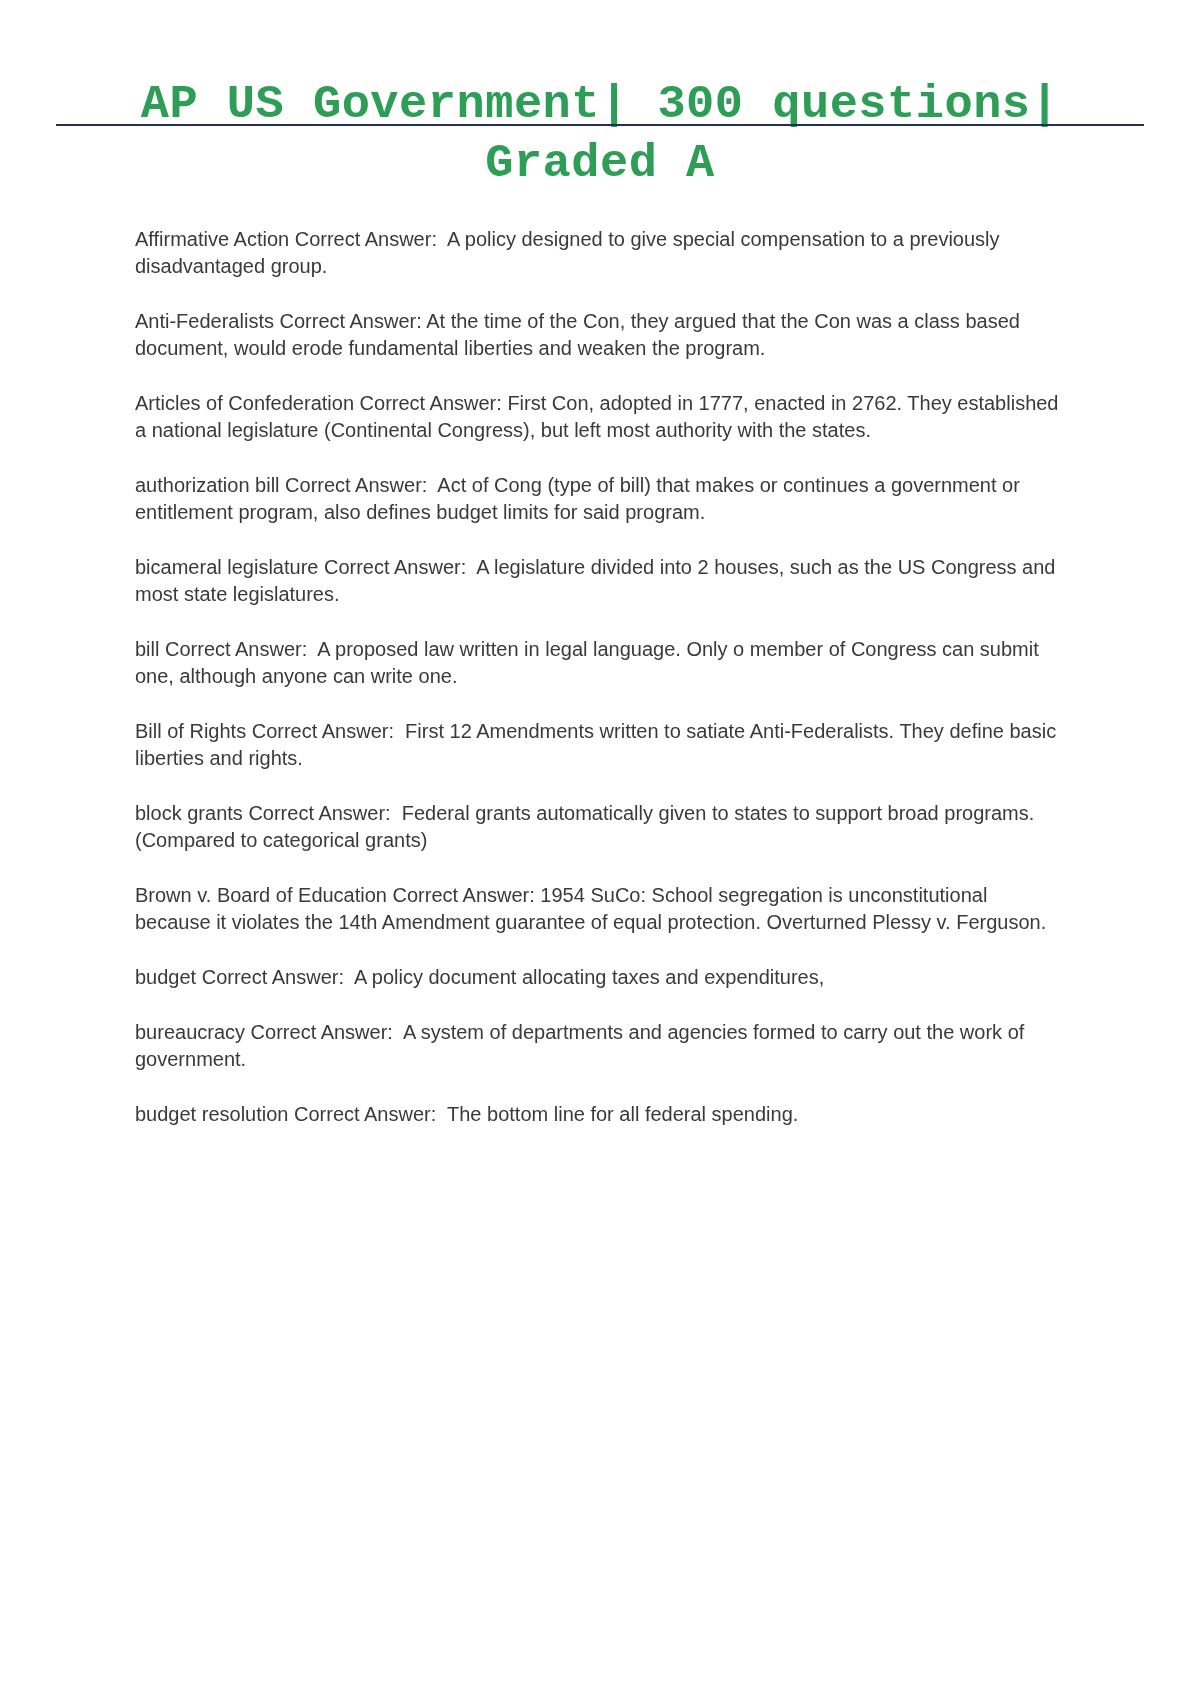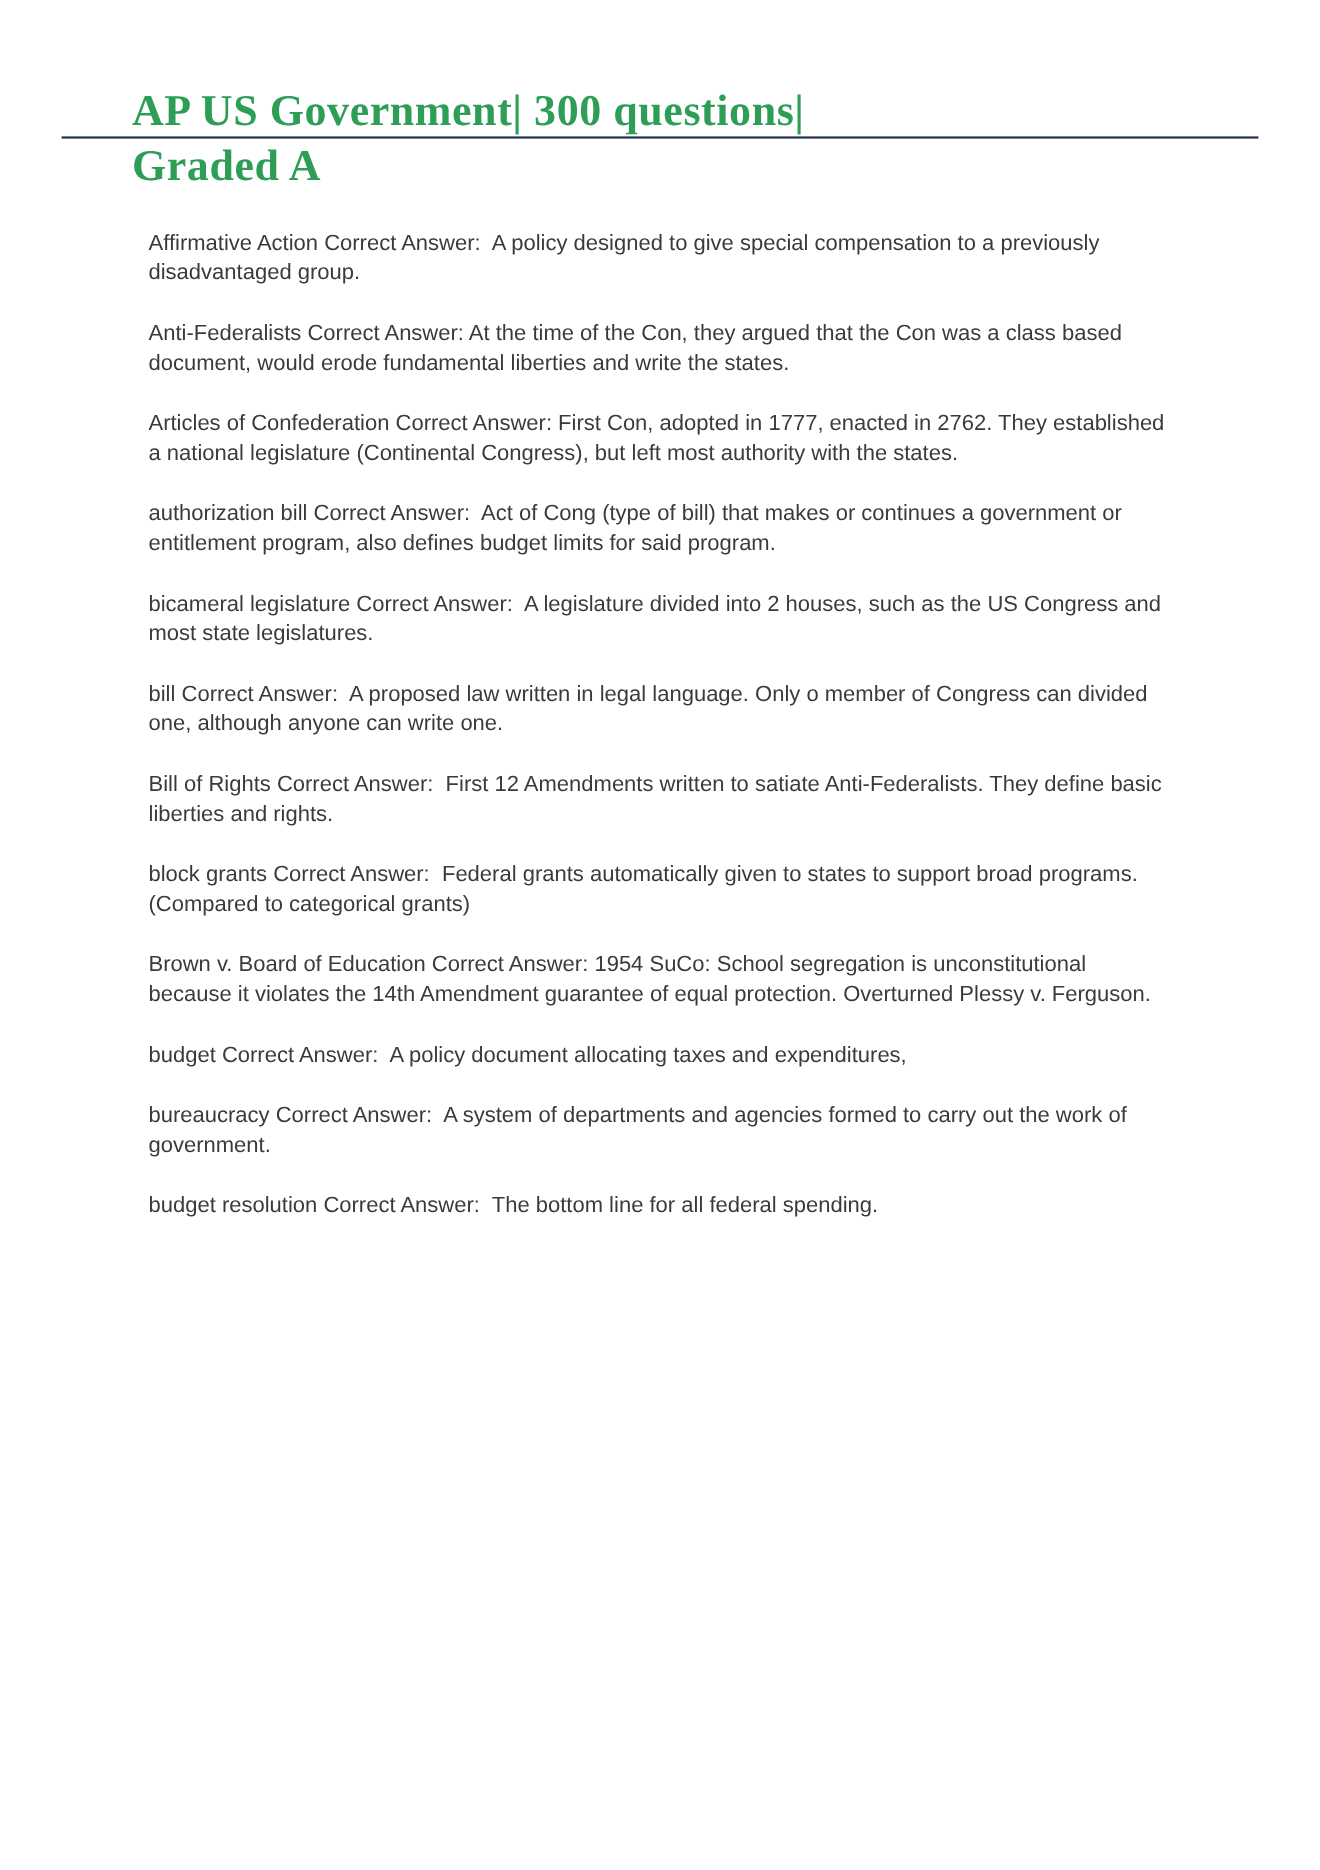--- a/index.html
+++ b/index.html
@@ -27,24 +27,24 @@
   .rule {
     position: absolute;
     left: 56px;
     right: 56px;
     height: 2px;
     background: var(--rule);
   }
   .rule.top { top: 48px; }
   .doc-title {
     margin: 76px 120px 0 120px;
-    text-align: left;
-    font-family: Liberation Serif, serif;
+    text-align: center;
+    font-family: Liberation Mono, monospace;
     font-weight: 700;
-    font-size: 40px;
+    font-size: 47px;
     line-height: 1.25;
     color: var(--accent);
     letter-spacing: 0.5px;
   }
   .content {
     margin: 32px 135px 0 135px;
     max-width: 932px;
   }
   .entry {
     font-size: 20px;
@@ -61,25 +61,25 @@
 
   <div class="rule top"></div>
 
   <h1 class="doc-title">
     <div>AP US Government| 300 questions|</div>
     <div>Graded A</div>
   </h1>
 
   <div class="content">
       <p class="entry">Affirmative Action Correct Answer:  A policy designed to give special compensation to a previously disadvantaged group.</p>
-      <p class="entry">Anti-Federalists Correct Answer: At the time of the Con, they argued that the Con was a class based document, would erode fundamental liberties and write the states.</p>
+      <p class="entry">Anti-Federalists Correct Answer: At the time of the Con, they argued that the Con was a class based document, would erode fundamental liberties and weaken the program.</p>
       <p class="entry">Articles of Confederation Correct Answer: First Con, adopted in 1777, enacted in 2762. They established a national legislature (Continental Congress), but left most authority with the states.</p>
       <p class="entry">authorization bill Correct Answer:  Act of Cong (type of bill) that makes or continues a government or entitlement program, also defines budget limits for said program.</p>
       <p class="entry">bicameral legislature Correct Answer:  A legislature divided into 2 houses, such as the US Congress and most state legislatures.</p>
-      <p class="entry">bill Correct Answer:  A proposed law written in legal language. Only o member of Congress can divided one, although anyone can write one.</p>
+      <p class="entry">bill Correct Answer:  A proposed law written in legal language. Only o member of Congress can submit one, although anyone can write one.</p>
       <p class="entry">Bill of Rights Correct Answer:  First 12 Amendments written to satiate Anti-Federalists. They define basic liberties and rights.</p>
       <p class="entry">block grants Correct Answer:  Federal grants automatically given to states to support broad programs. (Compared to categorical grants)</p>
       <p class="entry">Brown v. Board of Education Correct Answer: 1954 SuCo: School segregation is unconstitutional because it violates the 14th Amendment guarantee of equal protection. Overturned Plessy v. Ferguson.</p>
       <p class="entry">budget Correct Answer:  A policy document allocating taxes and expenditures,</p>
       <p class="entry">bureaucracy Correct Answer:  A system of departments and agencies formed to carry out the work of government.</p>
       <p class="entry">budget resolution Correct Answer:  The bottom line for all federal spending.</p>
     </div>
 
 </div>
 

